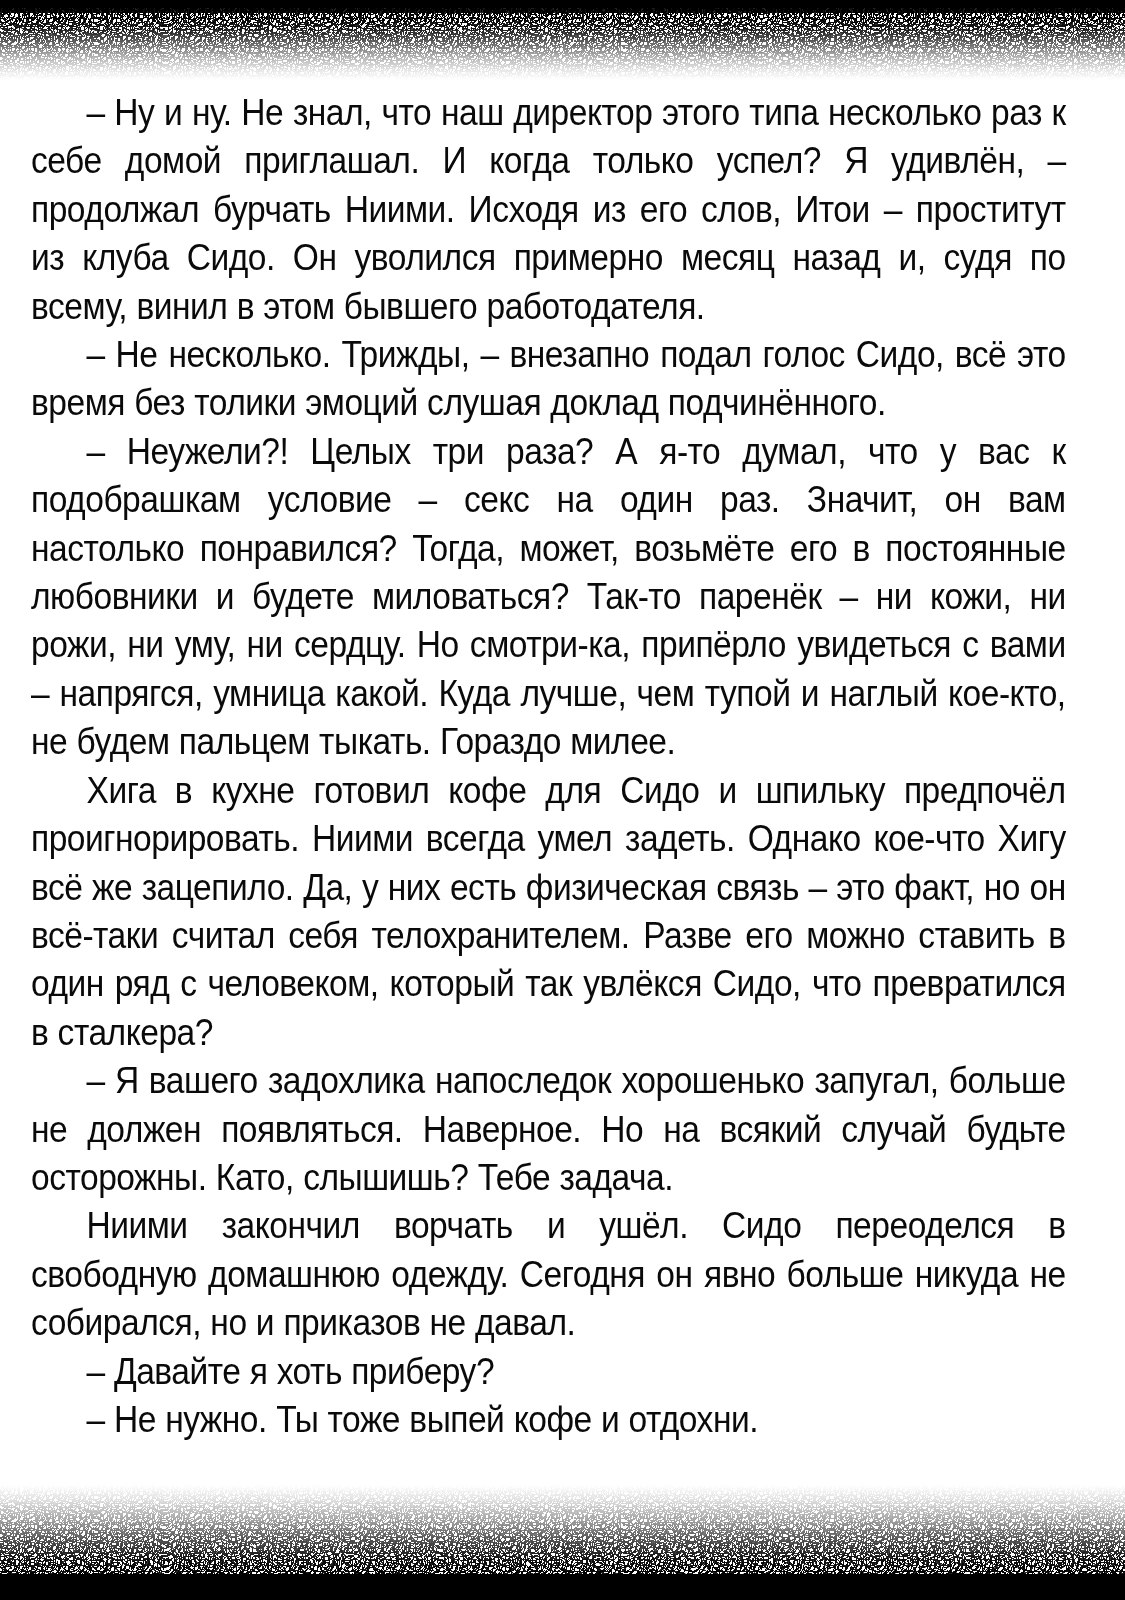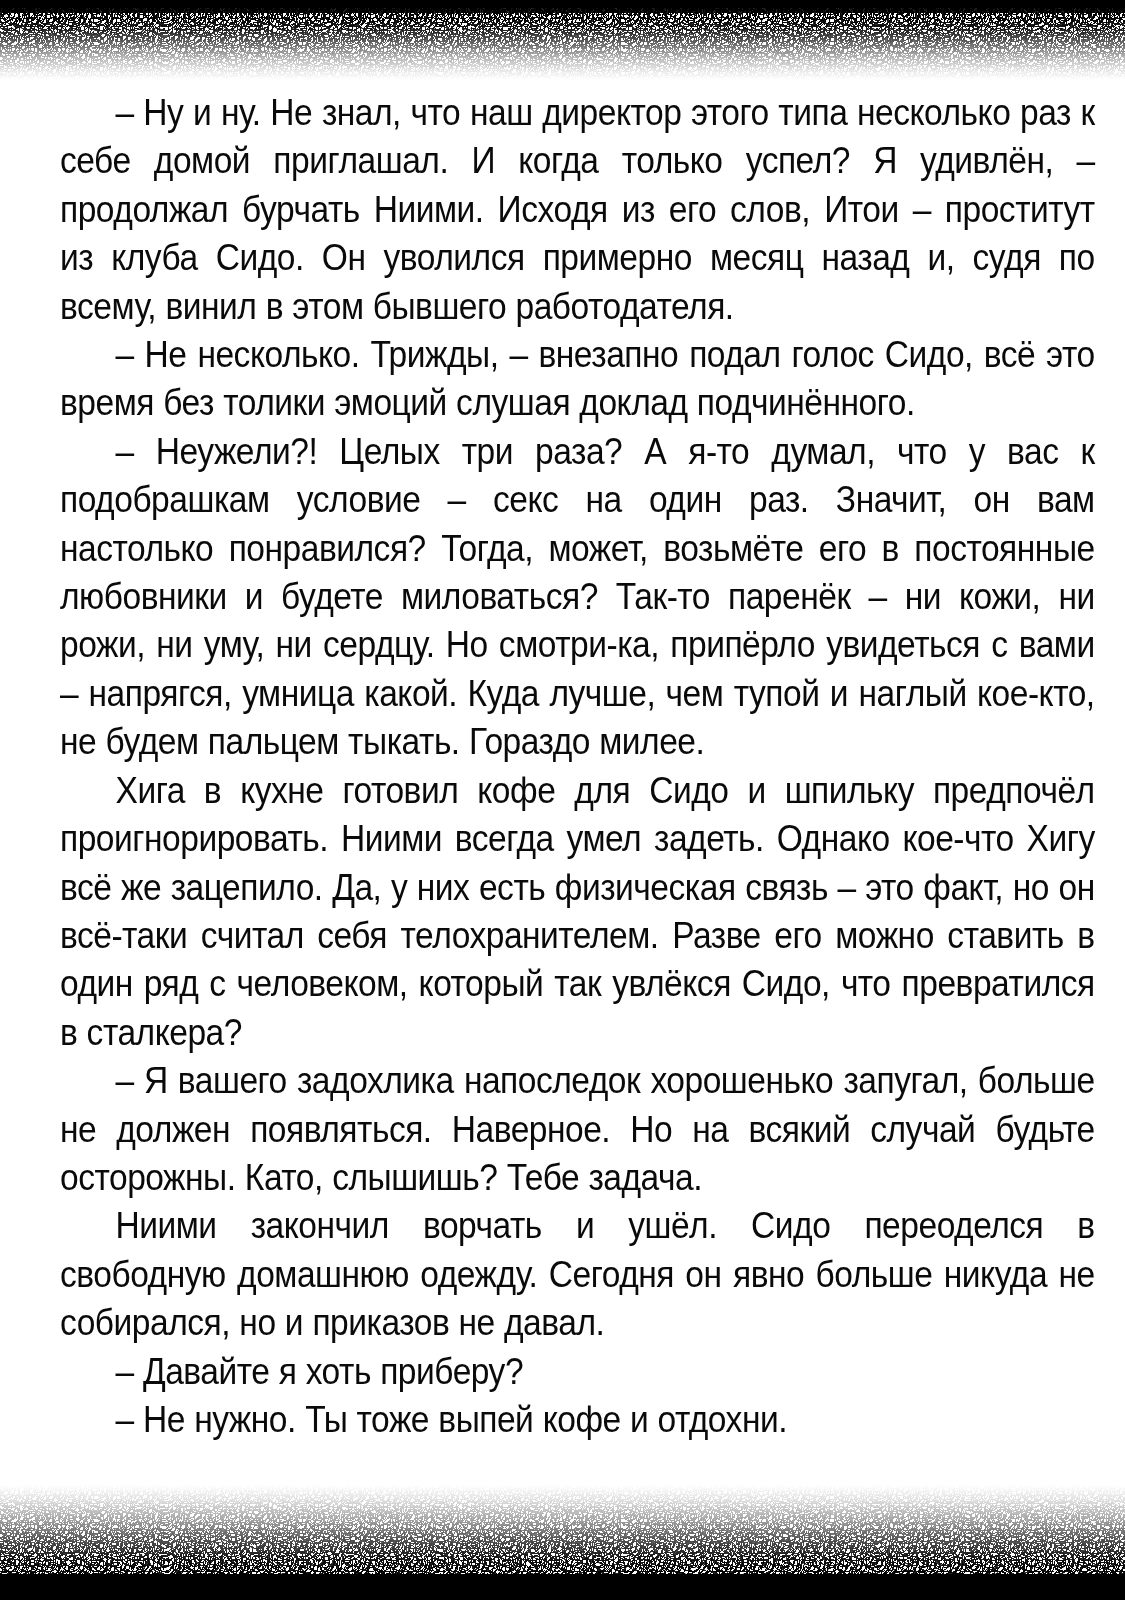--- a/index.html
+++ b/index.html
@@ -71,21 +71,21 @@
       repeating-radial-gradient(circle at 19px 9px, #222 0 1.2px, transparent 1.3px 9px),
       repeating-radial-gradient(circle at 11px 15px, #000 0 0.7px, transparent 0.8px 5.5px);
     background-size: 23px 19px, 31px 23px, 17px 29px, 27px 21px, 37px 31px, 21px 17px;
     -webkit-mask-image: linear-gradient(to top, #000 0%, #000 12%, rgba(0,0,0,0.93) 26%, rgba(0,0,0,0.66) 46%, rgba(0,0,0,0.34) 66%, rgba(0,0,0,0.12) 85%, rgba(0,0,0,0) 100%);
             mask-image: linear-gradient(to top, #000 0%, #000 12%, rgba(0,0,0,0.93) 26%, rgba(0,0,0,0.66) 46%, rgba(0,0,0,0.34) 66%, rgba(0,0,0,0.12) 85%, rgba(0,0,0,0) 100%);
   }
 
   
   #text-column {
     position: absolute;
-    left: 60px;
+    left: 31px;
     top: 88px;
     width: 1035px;
     z-index: 2;
   }
   .para {
     margin: 0;
     font-size: 37.5px;
     line-height: 48.4px;
     color: #0a0a0a;
     text-align: justify;

